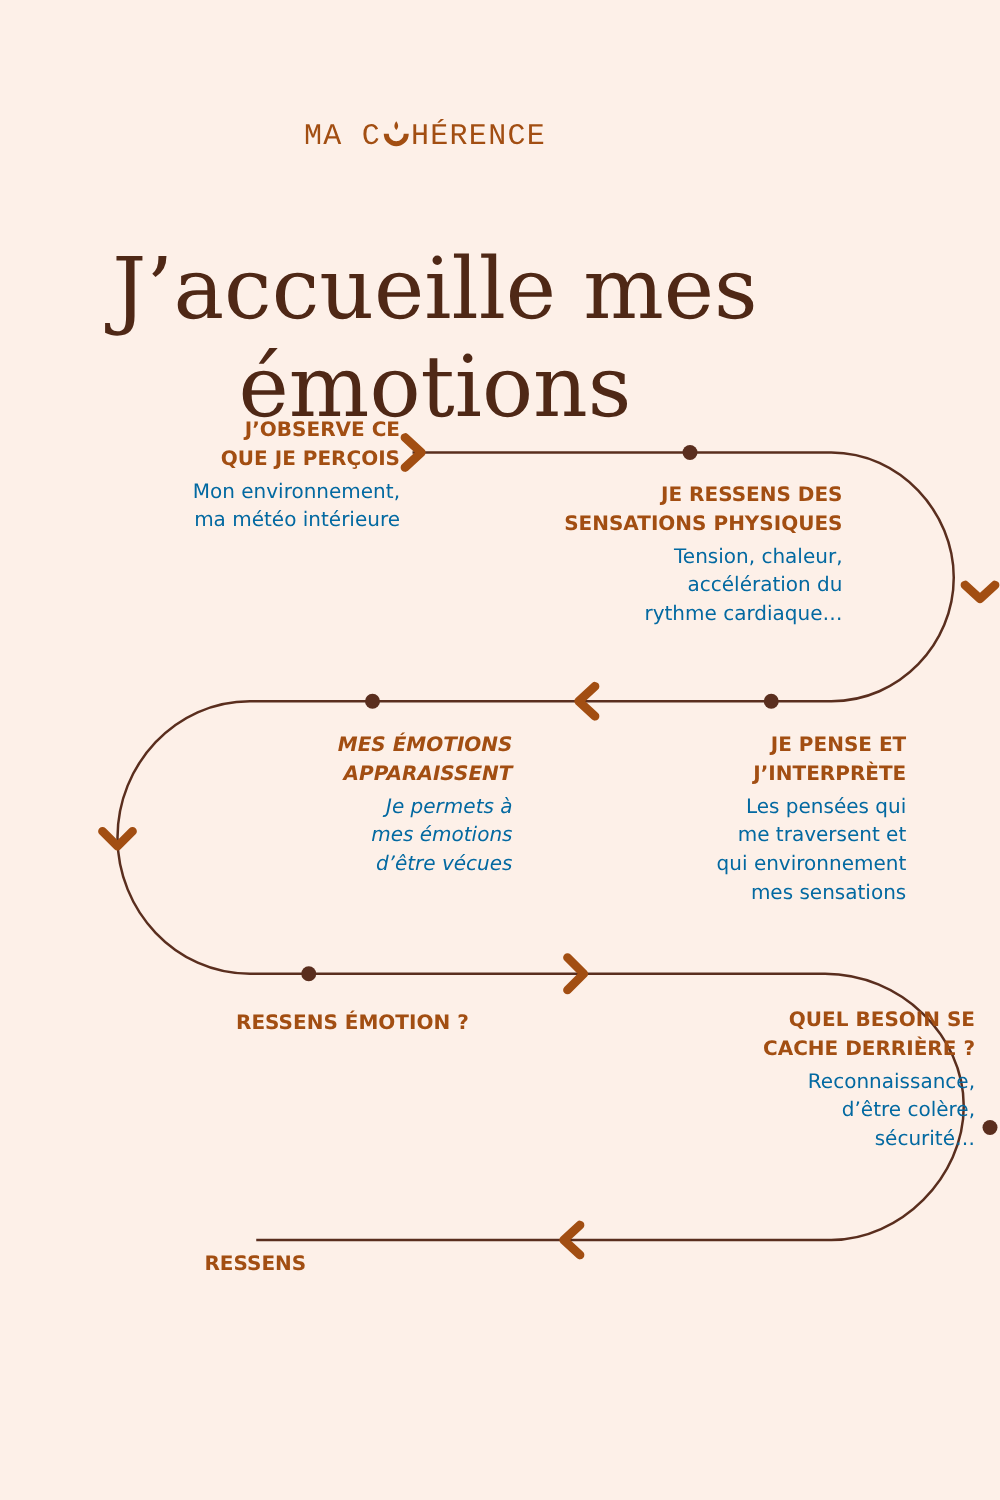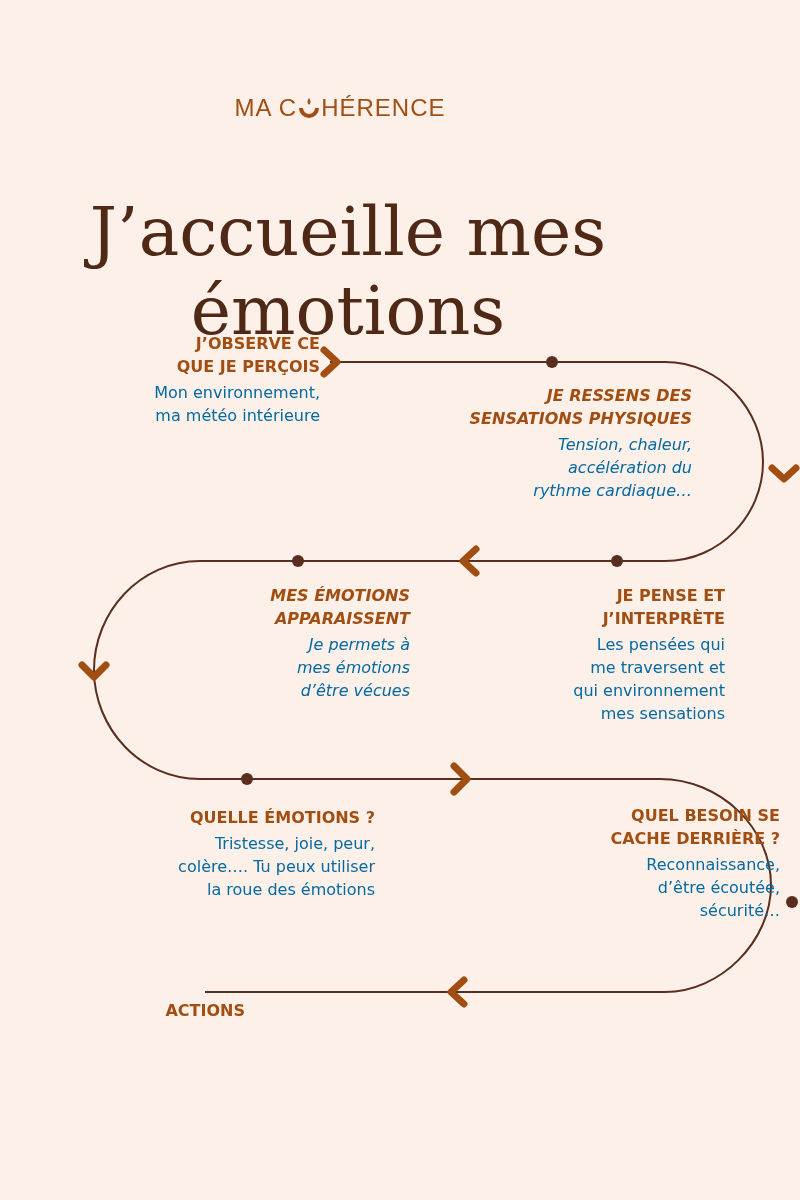--- a/index.html
+++ b/index.html
@@ -6,21 +6,21 @@
     body {
       width: 800px; height: 1200px;
       background: #fdf0e8;
       position: relative;
       overflow: hidden;
       font-family: "Liberation Sans", "DejaVu Sans", sans-serif;
     }
     .brand {
       position: absolute; left: 0; top: 94px; width: 680px;
       text-align: center;
-      font-family: Liberation Sans, sans-serif;
+      font-family: Liberation Mono, monospace;
       font-weight: 300;
       font-size: 24px;
       letter-spacing: 1px;
       color: #a24e12;
     }
     .brand .o-mark {
       display: inline-block; position: relative;
       width: 22px; height: 24px; vertical-align: -3px;
       margin: 0 1px;
     }
@@ -94,21 +94,21 @@
   </g>
 </svg>
 
 <div class="step" style="left:100px; top:332px; width:220px;">
   <div class="head">J’OBSERVE CE
 QUE JE PERÇOIS</div>
   <div class="body">Mon environnement,
 ma météo intérieure</div>
 </div>
 
-<div class="step" style="left:422px; top:384px; width:270px;font-style:italic;">
+<div class="step" style="left:404px; top:384px; width:270px;">
   <div class="head">JE RESSENS DES
 SENSATIONS PHYSIQUES</div>
   <div class="body">Tension, chaleur,
 accélération du
 rythme cardiaque…</div>
 </div>
 
 <div class="step" style="left:505px; top:584px; width:220px;">
   <div class="head">JE PENSE ET
 J’INTERPRÈTE</div>
@@ -120,29 +120,26 @@
 
 <div class="step" style="left:190px; top:584px; width:220px;font-style:italic;">
   <div class="head">MES ÉMOTIONS
 APPARAISSENT</div>
   <div class="body">Je permets à
 mes émotions
 d’être vécues</div>
 </div>
 
 <div class="step" style="left:120px; top:806px; width:255px;">
-  <div class="head">QUELLE ÉMOTIONS ?</div>
-  <div class="body">Tristesse, joie, peur,
-colère…. Tu peux utiliser
-la roue des émotions</div>
+  <div class="head">RESSENS ÉMOTION ?</div>
 </div>
 
 <div class="step" style="left:540px; top:804px; width:240px;">
   <div class="head">QUEL BESOIN SE
 CACHE DERRIÈRE ?</div>
   <div class="body">Reconnaissance,
-d’être écoutée,
+d’être colère,
 sécurité…</div>
 </div>
 
 <div class="step" style="left:30px; top:999px; width:215px;">
-  <div class="head">ACTIONS</div>
+  <div class="head">RESSENS</div>
 </div>
 
 </body></html>

